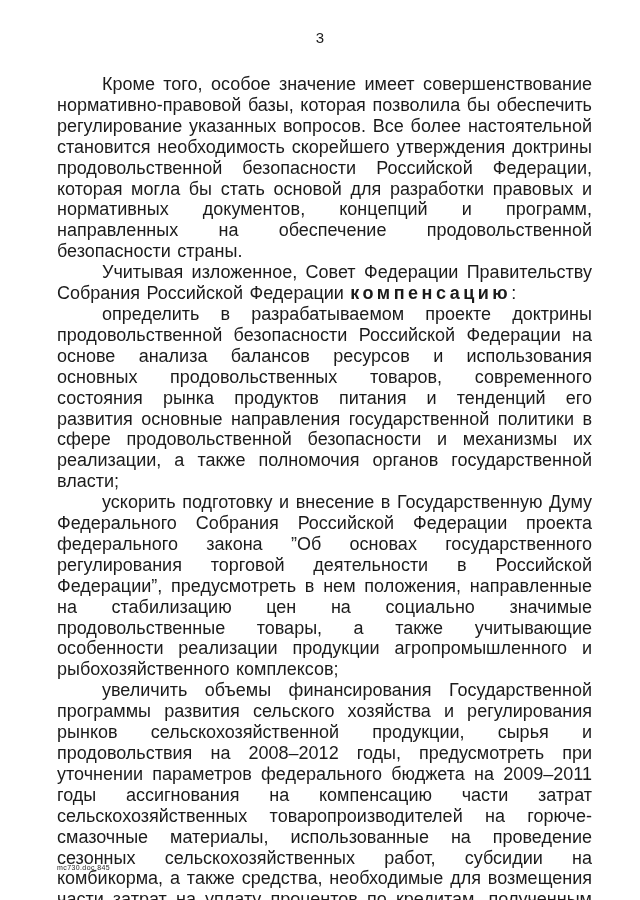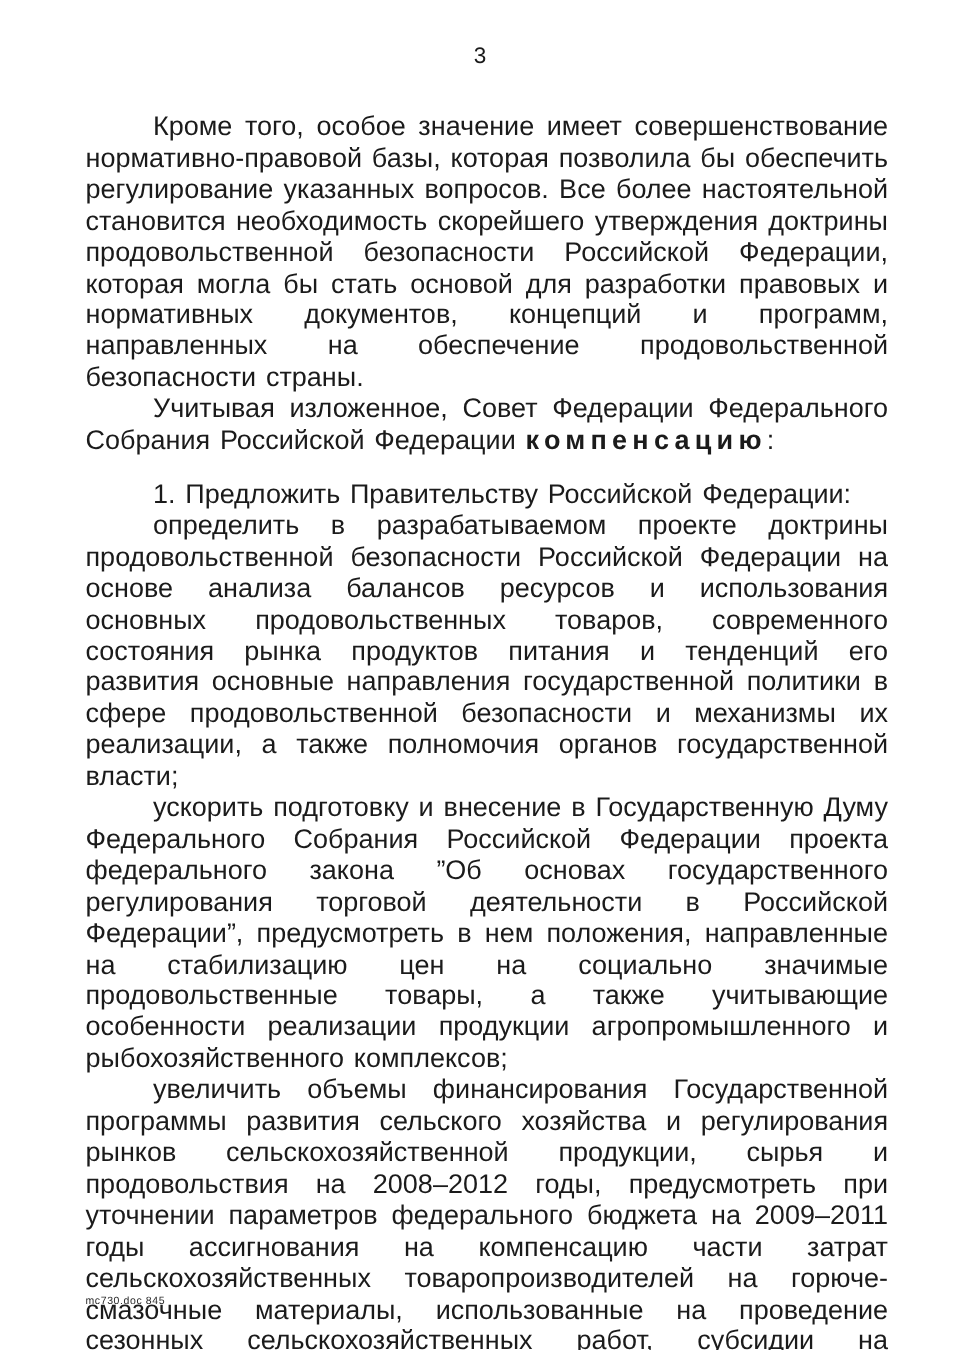--- a/index.html
+++ b/index.html
@@ -65,23 +65,22 @@
 <body>
 
 <div class="page">
 
   <div class="page-number">3</div>
 
   <div class="content">
 
     <p>Кроме того, особое значение имеет совершенствование нормативно-правовой базы, которая позволила бы обеспечить регулирование указанных вопросов. Все более настоятельной становится необходимость скорейшего утверждения доктрины продовольственной безопасности Российской Федерации, которая могла бы стать основой для разработки правовых и нормативных документов, концепций и программ, направленных на обеспечение продовольственной безопасности страны.</p>
 
-    <p><span>Учитывая изложенное, Совет Федерации Федерального Собрания Российской Федерации </span><span class="resolve-word">компенсацию</span><span>:</span></p>
+    <p><span>Учитывая изложенное, Совет Федерации Правительству Собрания Российской Федерации </span><span class="resolve-word">компенсацию</span><span>:</span></p>
 
-    <p class="numbered-item">1. Предложить Правительству Российской Федерации:</p>
 
     <p>определить в разрабатываемом проекте доктрины продовольственной безопасности Российской Федерации на основе анализа балансов ресурсов и использования основных продовольственных товаров, современного состояния рынка продуктов питания и тенденций его развития основные направления государственной политики в сфере продовольственной безопасности и механизмы их реализации, а также полномочия органов государственной власти;</p>
 
     <p>ускорить подготовку и внесение в Государственную Думу Федерального Собрания Российской Федерации проекта федерального закона ”Об основах государственного регулирования торговой деятельности в Российской Федерации”, предусмотреть в нем положения, направленные на стабилизацию цен на социально значимые продовольственные товары, а также учитывающие особенности реализации продукции агропромышленного и рыбохозяйственного комплексов;</p>
 
     <p>увеличить объемы финансирования Государственной программы развития сельского хозяйства и регулирования рынков сельскохозяйственной продукции, сырья и продовольствия на 2008–2012 годы, предусмотреть при уточнении параметров федерального бюджета на 2009–2011 годы ассигнования на компенсацию части затрат сельскохозяйственных товаропроизводителей на горюче-смазочные материалы, использованные на проведение сезонных сельскохозяйственных работ, субсидии на комбикорма, а также средства, необходимые для возмещения части затрат на уплату процентов по кредитам, полученным сельскохозяйственными товаропроизводителями, в</p>
 
   </div>
 
   <div class="footer-code">mc730.doc   845</div>

